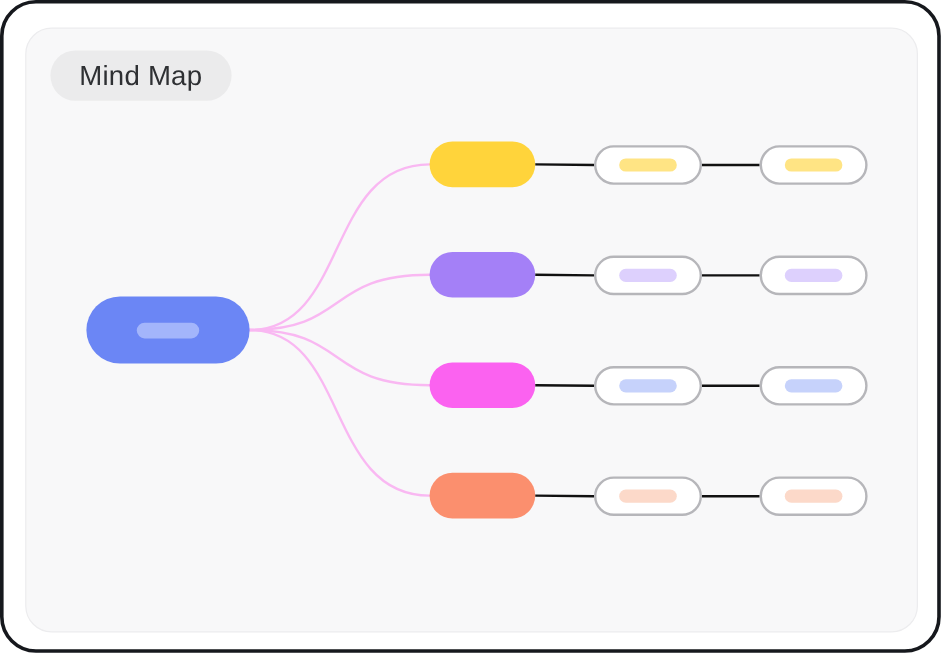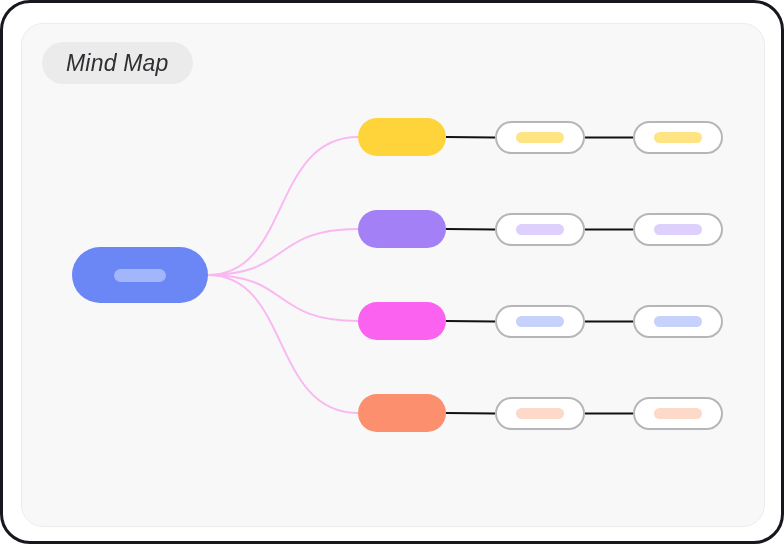--- a/index.html
+++ b/index.html
@@ -102,21 +102,21 @@
     height: 13px;
   }
   .text-pill-leaf {
     width: 48px;
     height: 11px;
   }
 </style>
 </head>
 <body>
 
-<div id="app-frame" style="border-color: rgb(22, 24, 29); background: rgb(255, 255, 255); font-style: italic;">
+<div id="app-frame" style="border-color: rgb(22, 24, 29); background: rgb(255, 255, 255);">
 
   <div id="canvas-panel" style="background: rgb(248, 248, 249); border-color: rgb(236, 236, 238);">
 
     <svg id="connectors" viewBox="0 0 744 504" width="744" height="504" xmlns="http://www.w3.org/2000/svg">
         <path d="M 186 251 C 268.5 251, 249 113, 336 113" fill="none" stroke="#f9b8f2" stroke-width="2" stroke-linecap="round"></path>
         <line x1="424" y1="113" x2="473" y2="113.5" stroke="#111111" stroke-width="2"></line>
         <line x1="563" y1="113.5" x2="611" y2="113.5" stroke="#111111" stroke-width="2"></line>
         <path d="M 186 251 C 268.5 251, 249 205, 336 205" fill="none" stroke="#f9b8f2" stroke-width="2" stroke-linecap="round"></path>
         <line x1="424" y1="205" x2="473" y2="205.5" stroke="#111111" stroke-width="2"></line>
         <line x1="563" y1="205.5" x2="611" y2="205.5" stroke="#111111" stroke-width="2"></line>

